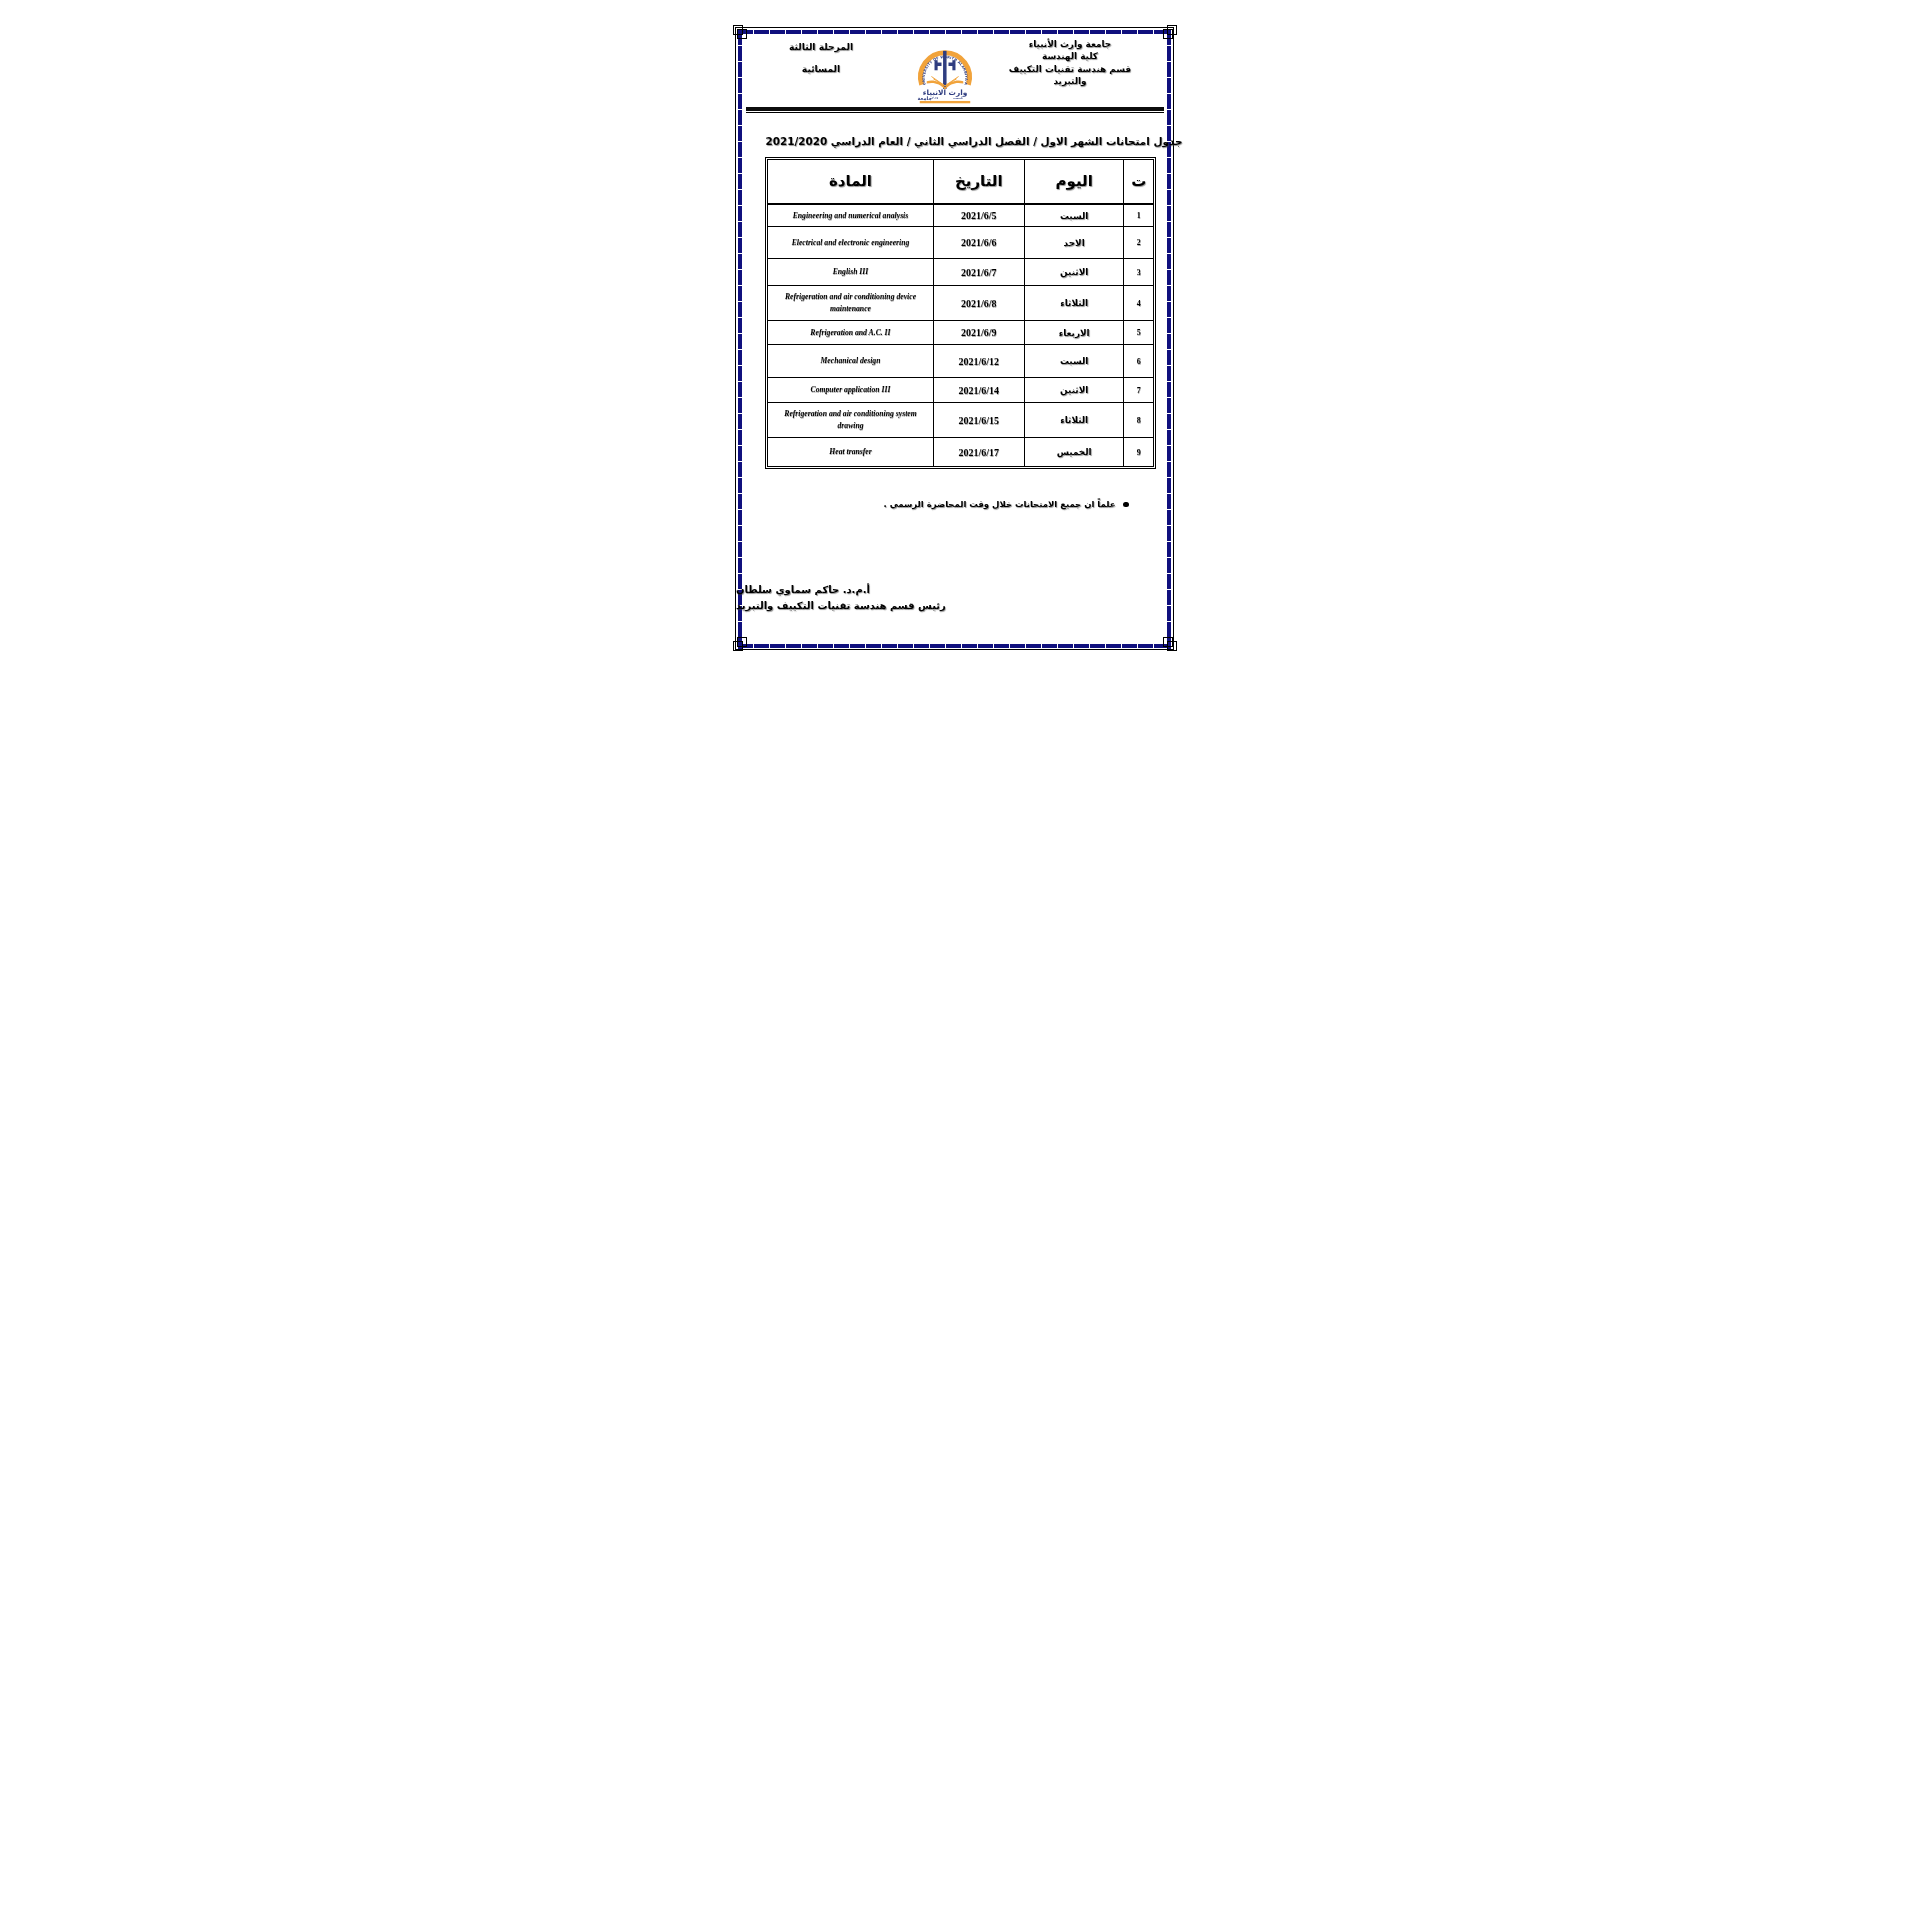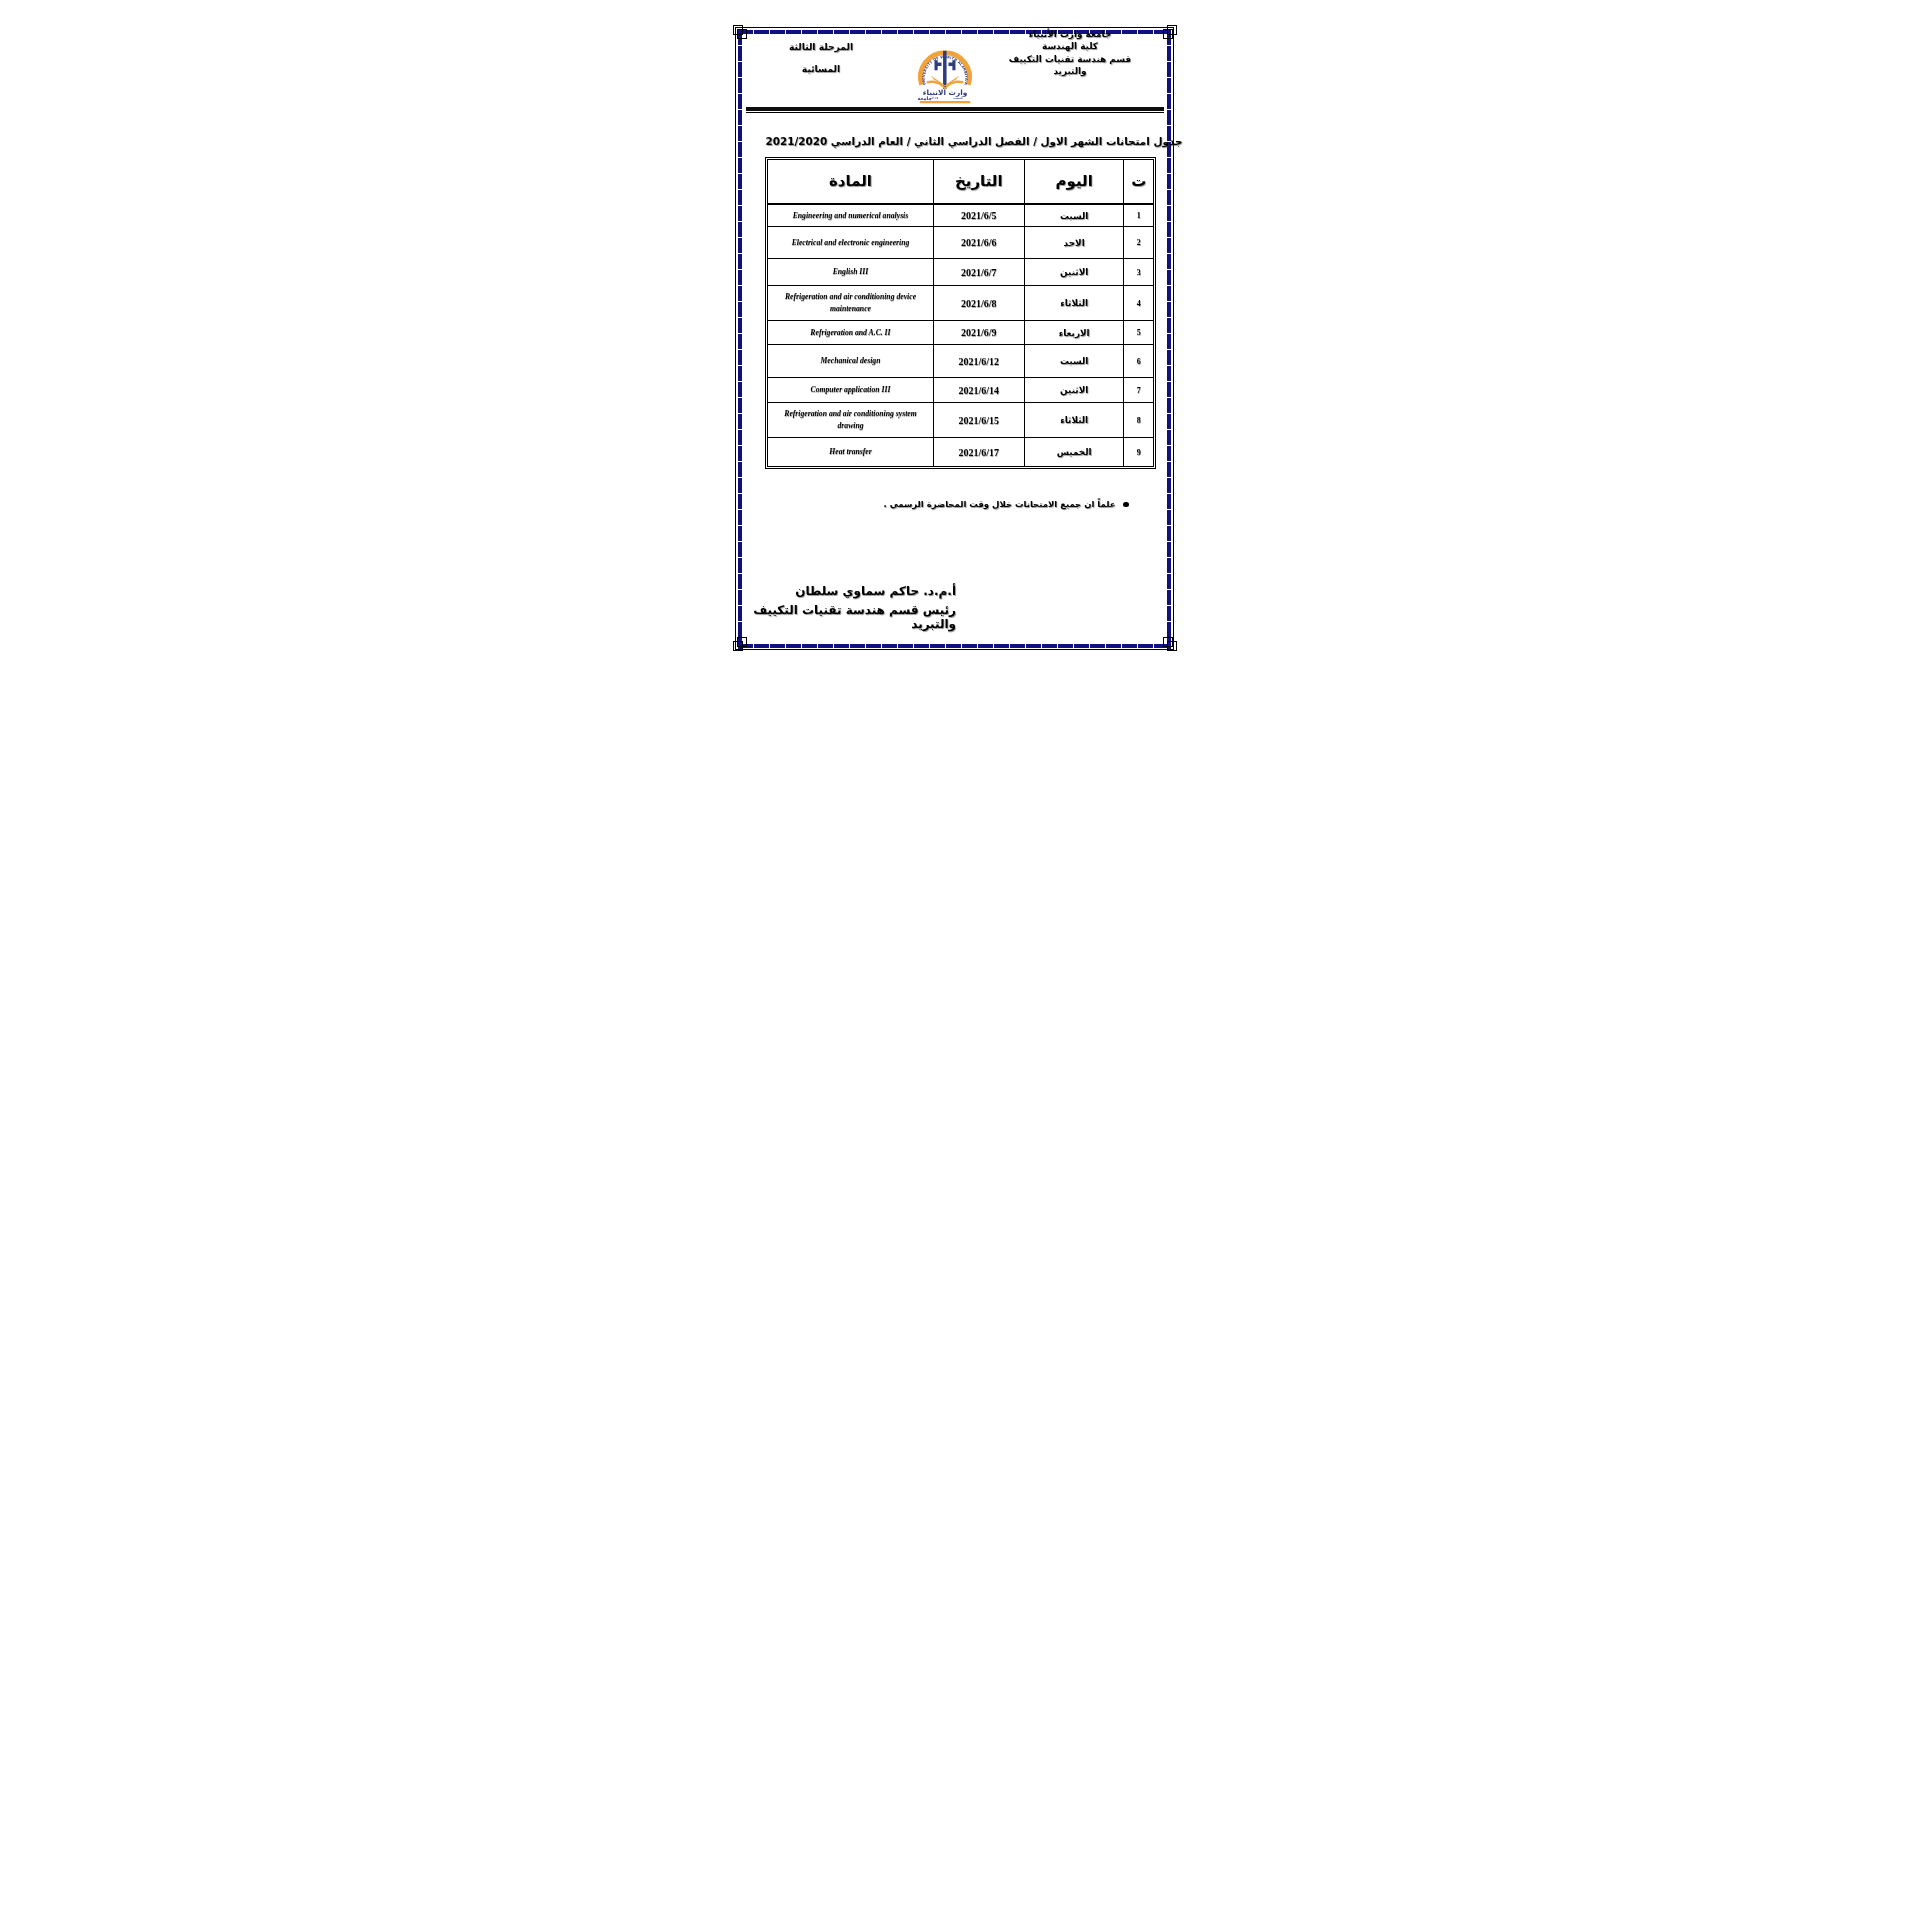--- a/index.html
+++ b/index.html
@@ -26,21 +26,21 @@
   .corner-sq { position:absolute; width:7.7px; height:7.7px; border:1.2px solid #000; background:transparent; }
 
   
   .arshadow { text-shadow:0.8px 1.2px 0.8px rgba(70,70,70,0.55); }
   .header-left {
     position:absolute; left:57px; top:33px; width:96px; text-align:center;
     direction:rtl; font-weight:bold; font-size:9.2px;
   }
   .header-left .shift-line { margin-top:10.8px; }
   .header-right {
-    position:absolute; right:49px; top:20px; width:150px; text-align:center;
+    position:absolute; right:49px; top:30px; width:150px; text-align:center;
     direction:rtl; font-weight:bold; font-size:8.9px; line-height:12.3px;
   }
   .logo-box { position:absolute; left:196px; top:32px; width:66px; height:66px; }
 
   .sep-thick { position:absolute; left:30px; top:99px; width:418px; height:3.5px; background:#0d0d0d; }
   .sep-thin  { position:absolute; left:30px; top:104px; width:418px; height:0.8px; background:#000; }
 
   .doc-title {
     position:absolute; left:23px; top:127px; width:470px; text-align:center;
     direction:rtl; font-weight:bold; font-size:10.4px;
@@ -73,22 +73,22 @@
   tr.h62{height:24px} tr.h86{height:33px} tr.h64{height:25px} tr.h74{height:28.5px}
 
   
   .note {
     position:absolute; top:491px; right:65px; direction:rtl;
     font-weight:bold; font-size:8.5px;
   }
   .note .dot { display:inline-block; width:5.8px; height:5.8px; border-radius:50%;
                background:#000; margin-left:7.7px; vertical-align:middle; }
   .signature {
-    position:absolute; left:20px; top:576px; width:220px; text-align:right;
-    direction:rtl; font-weight:bold; font-size:12px;
+    position:absolute; left:20px; top:576px; width:220px; text-align:left;
+    direction:rtl; font-weight:bold; font-size:10px;
   }
   .signature .sig-title { margin-top:4.6px; }
 </style>
 </head>
 <body>
 
 <div class="page">
 
   <div class="rule-frame"></div>
   <div class="band band-top"></div>

